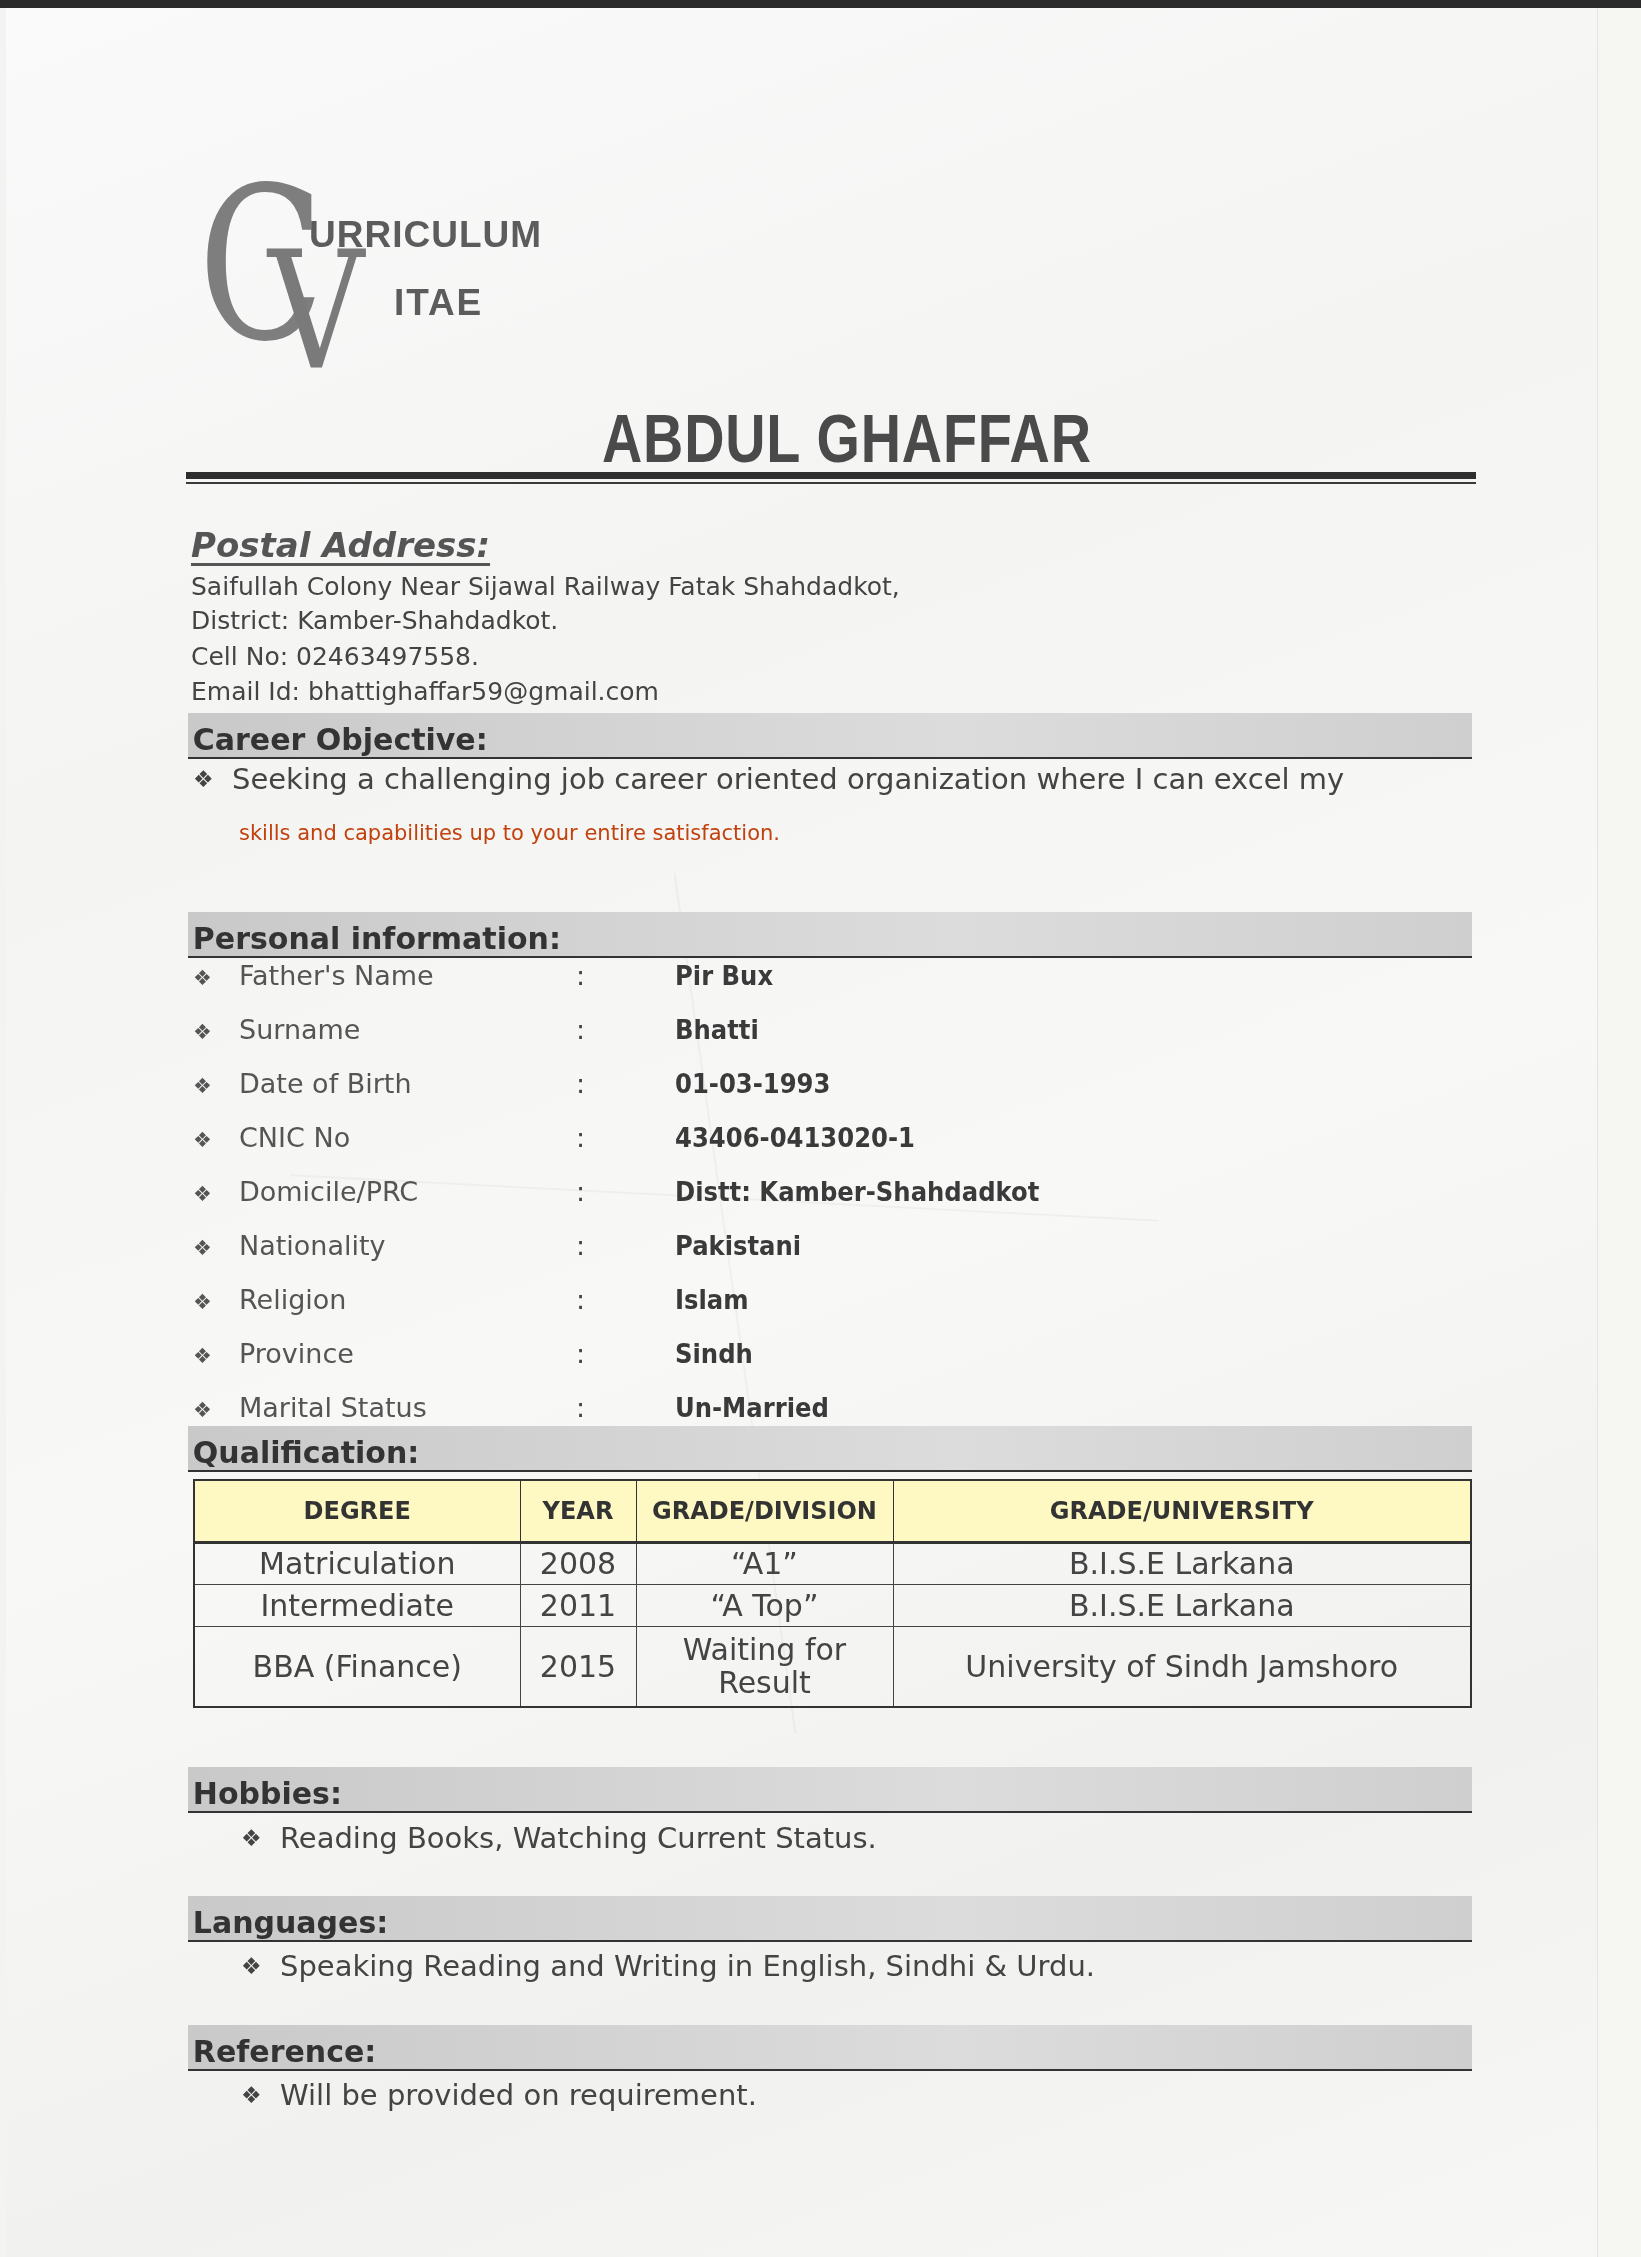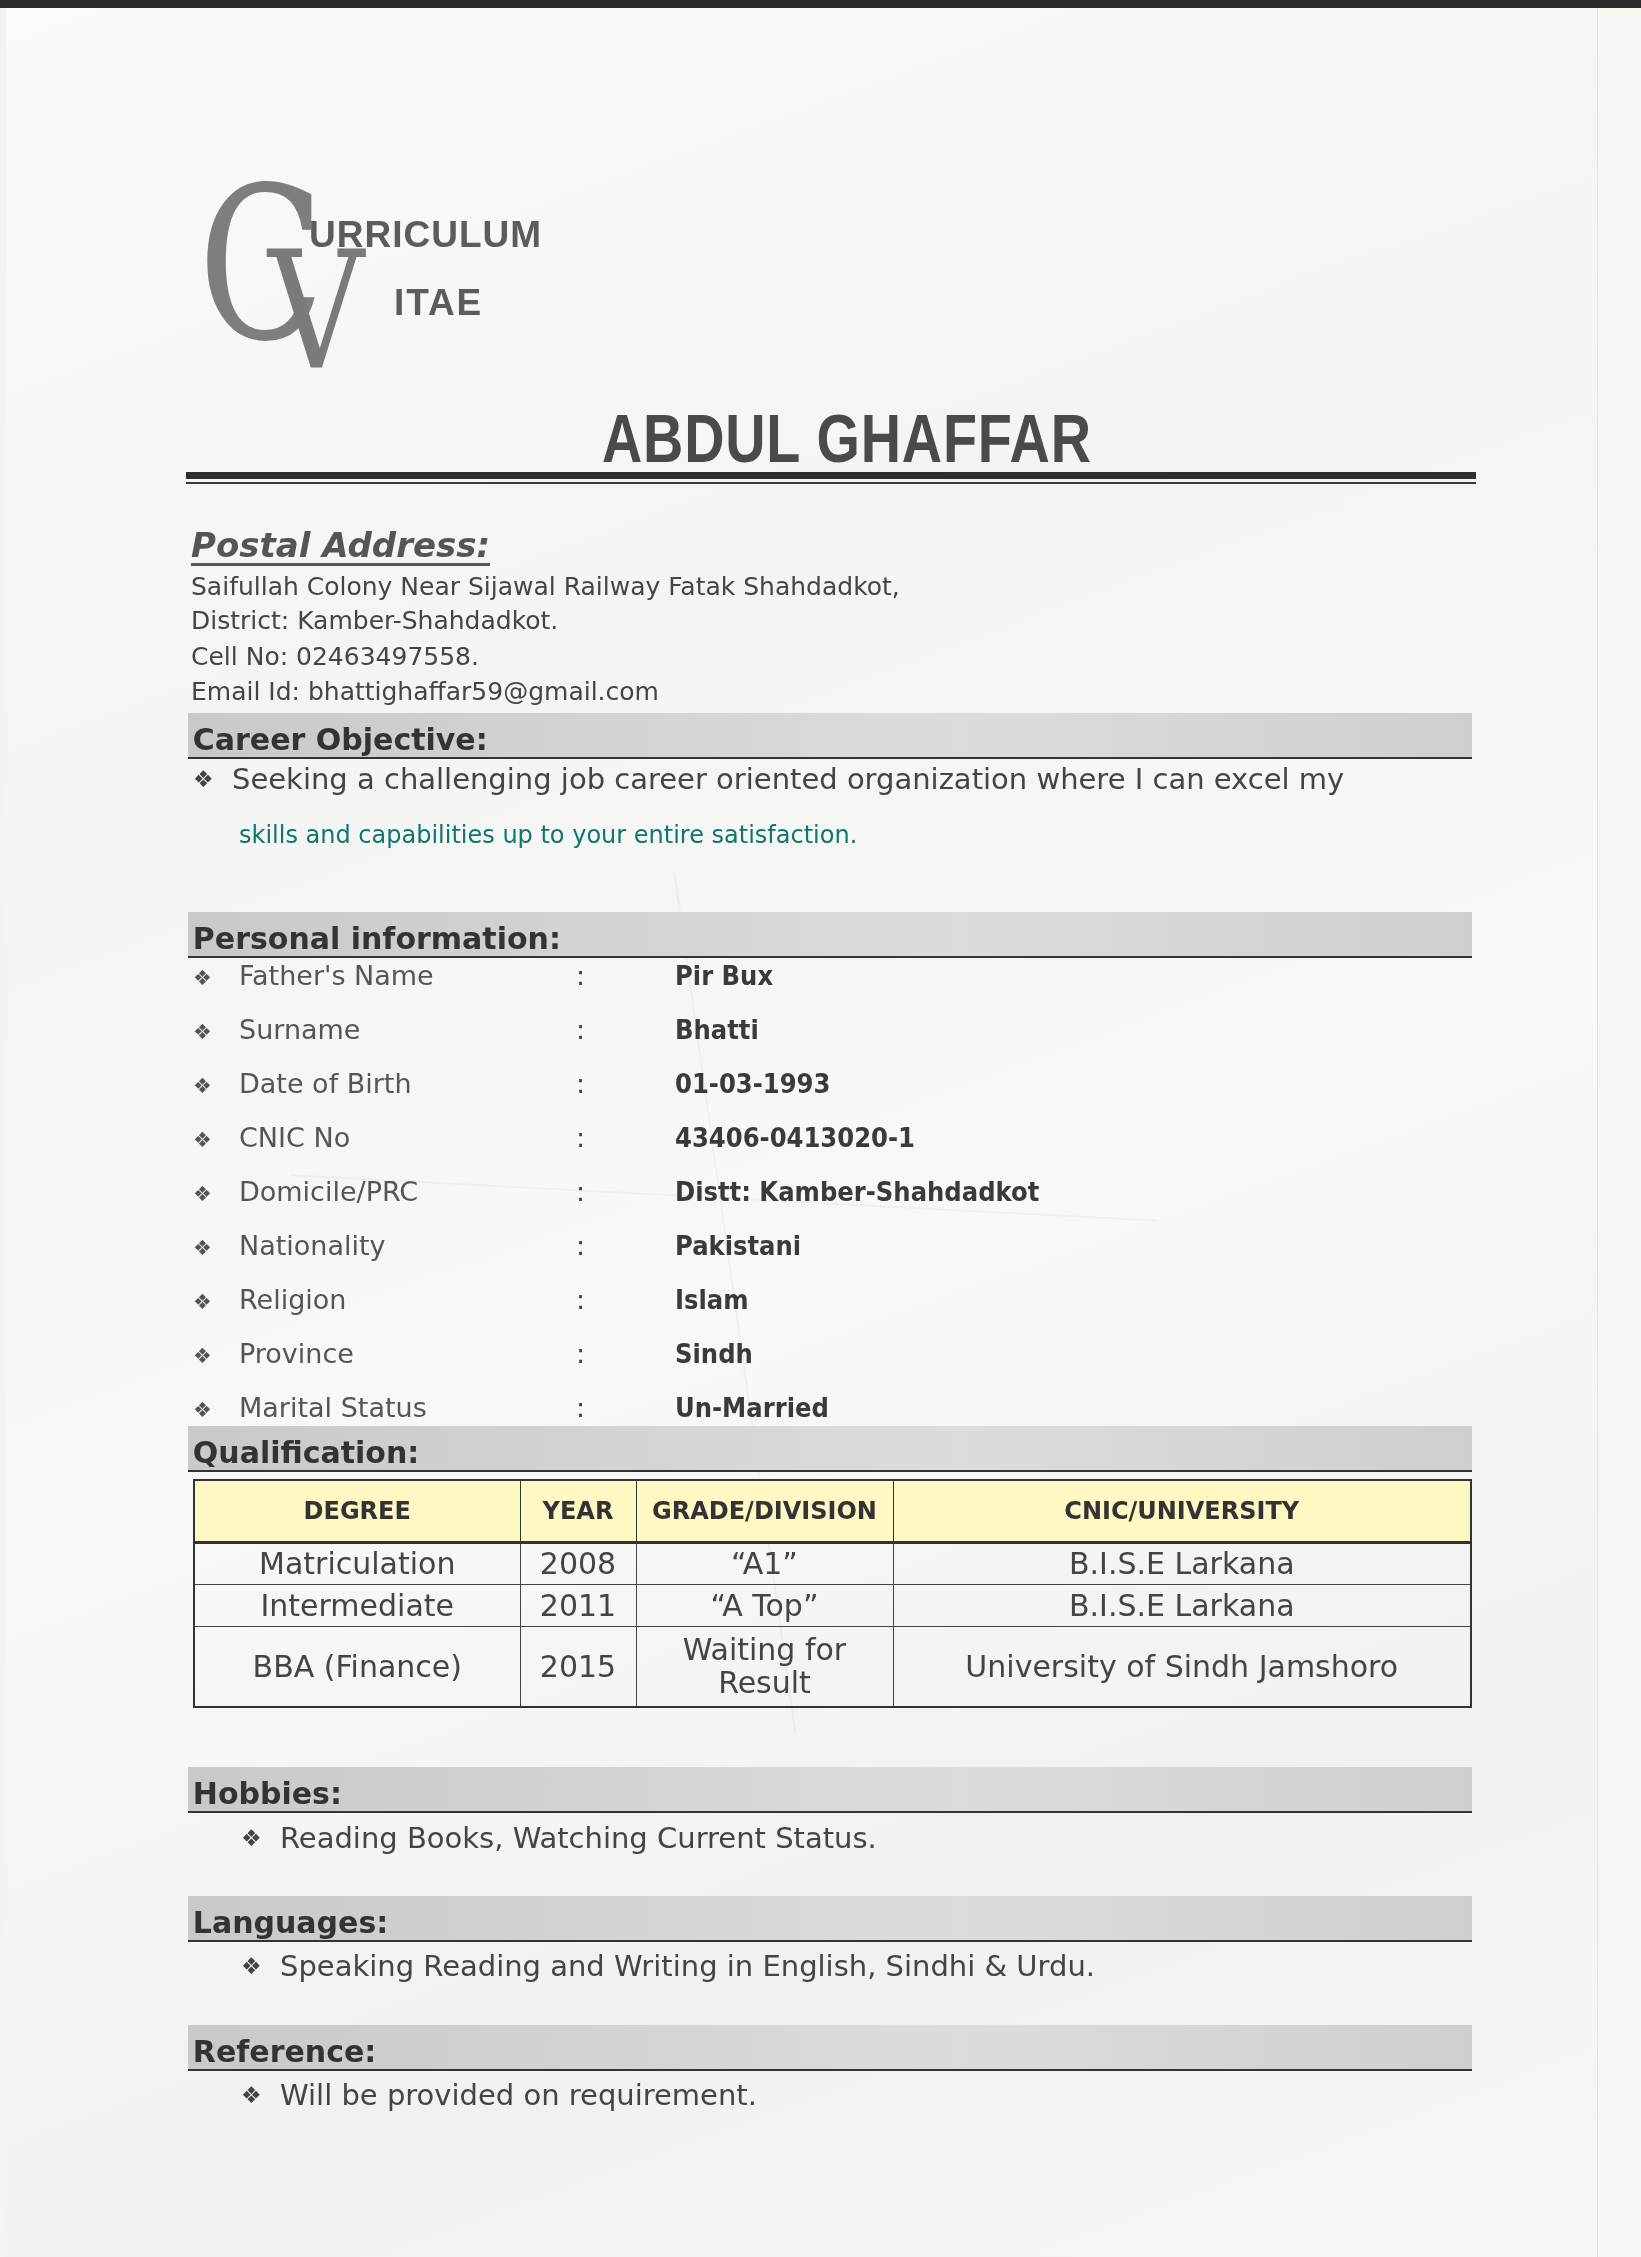--- a/index.html
+++ b/index.html
@@ -79,21 +79,21 @@
     position: absolute; left: 4.8px; bottom: 0px;
     font-size: 30px; font-weight: bold; color: #333; white-space: nowrap; margin-top: 24px;
   }
 
   .bullet-line {
     position: absolute; font-size: 29px; color: #444; white-space: nowrap;
   }
   .bullet {
     display: inline-block; width: 39px; color: #444; font-size: 23px; vertical-align: 1.9px;
   }
-  .cont-line { position: absolute; font-size: 24px; color: #0f766e; white-space: nowrap; }
+  .cont-line { position: absolute; font-size: 21px; color: #c2410c; white-space: nowrap; }
 
   .info-row { position: absolute; left: 193px; height: 39px; width: 1159px; }
   .info-row .b { position: absolute; left: 0; top: 5.8px; font-size: 21px; color: #555; }
   .info-row .lbl { position: absolute; left: 46px; top: 0; font-size: 27px; color: #555; white-space: nowrap; }
   .info-row .colon { position: absolute; left: 383px; top: 0; font-size: 27px; color: #444; }
   .info-row .val {
     position: absolute; left: 482px; top: 0; font-size: 27px; font-weight: bold; color: #3a3a3a;
     white-space: nowrap; transform: scaleX(0.9); transform-origin: left top;
   }
 
@@ -215,21 +215,21 @@
     <col style="width:326px;">
     <col style="width:116px;">
     <col style="width:257px;">
     <col style="width:578px;">
   </colgroup>
   <thead>
     <tr>
       <th>DEGREE</th>
       <th>YEAR</th>
       <th>GRADE/DIVISION</th>
-      <th>CNIC/UNIVERSITY</th>
+      <th>GRADE/UNIVERSITY</th>
     </tr>
   </thead>
   <tbody>
     <tr class="r1">
       <td>Matriculation</td>
       <td>2008</td>
       <td>“A1”</td>
       <td>B.I.S.E Larkana</td>
     </tr>
     <tr class="r2">

